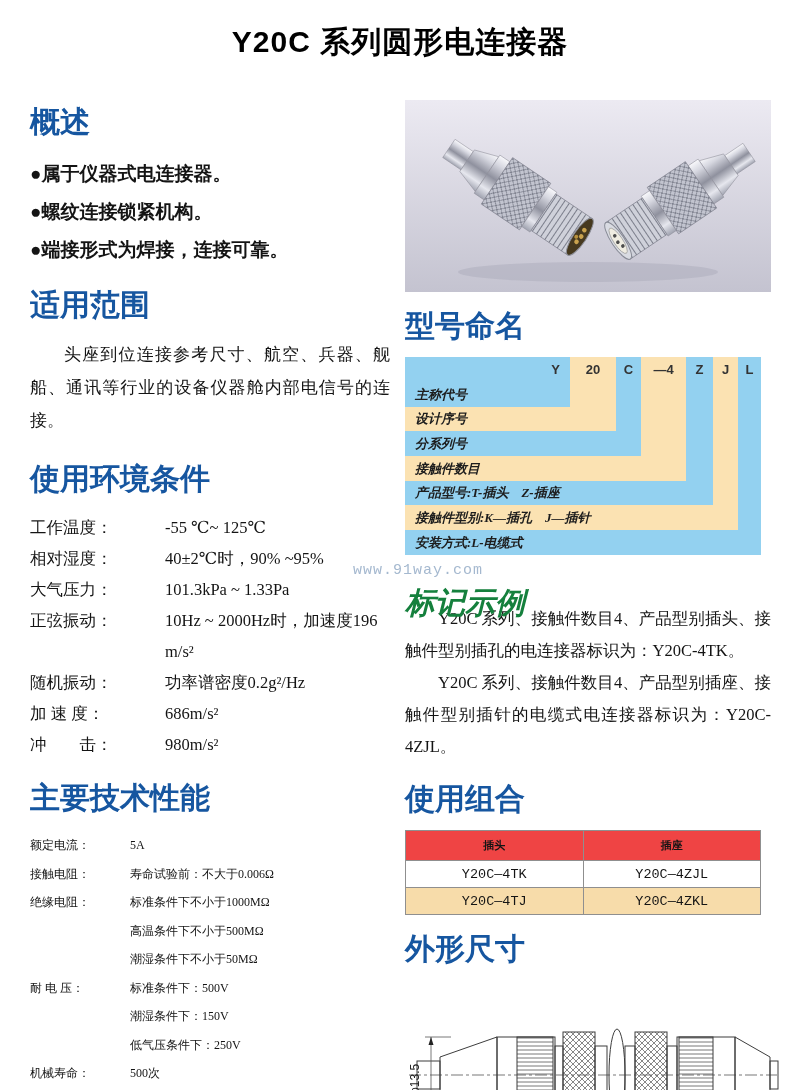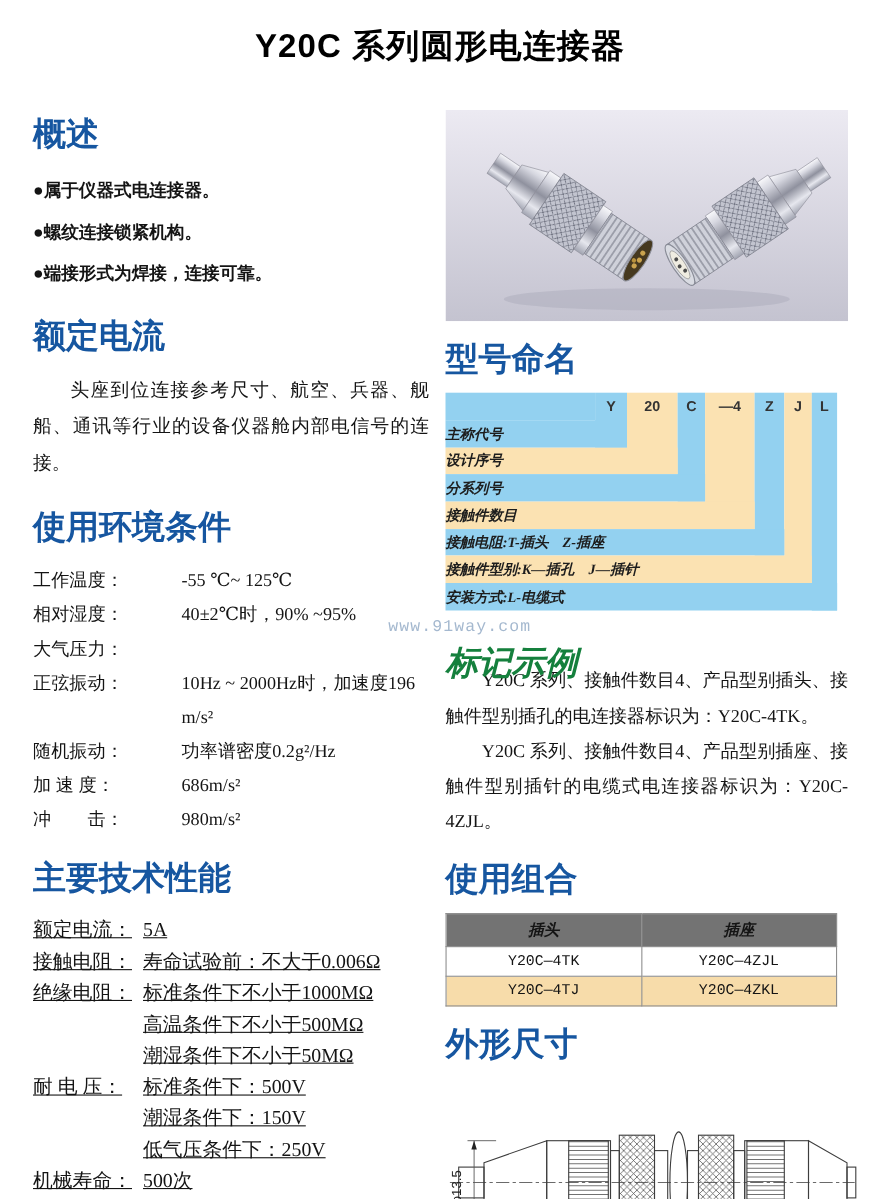--- a/index.html
+++ b/index.html
@@ -7,80 +7,81 @@
        font-family:"Liberation Serif","DejaVu Serif",serif;color:#141414;overflow:hidden;}
   .title{position:absolute;top:22px;left:0;width:800px;text-align:center;
          font-family:"Liberation Sans","DejaVu Sans",sans-serif;
          font-weight:bold;font-size:30px;letter-spacing:1px;color:#000;}
   .col-left{position:absolute;left:30px;top:86px;width:360px;}
   .col-right{position:absolute;left:405px;top:100px;width:366px;}
   h2{font-family:"Liberation Sans","DejaVu Sans",sans-serif;font-weight:bold;
      font-size:30px;color:#1656a0;margin:0;}
   .col-left h2{margin:16px 0 12px 0;}
   .col-right h2{margin:14px 0 10px 0;}
-  .bullets div{font-size:16px;line-height:38px;font-weight:bold;}
+  .bullets div{font-size:19px;line-height:38px;font-weight:bold;}
   .para{font-size:17px;line-height:33px;text-align:justify;text-indent:2em;margin:0;}
   .spec{display:flex;font-size:16.5px;line-height:31px;}
   .spec .lb{flex:0 0 100px;white-space:pre;}
   .spec .vl{flex:1;margin-left:35px;}
-  .spec2{display:flex;font-size:18px;line-height:28.5px;text-decoration:underline;}
+  .spec2{display:flex;font-size:12px;line-height:28.5px;}
   .spec2 .lb{flex:0 0 100px;white-space:pre;}
   .spec2 .vl{flex:1;}
   
   .ndia{position:relative;width:356px;height:198px;margin-top:4px;}
   .ndia div{position:absolute;}
   .nb{background:#93d1f0;}
   .nt{background:#fbe2b2;}
-  .nlabel{display:flex;align-items:center;font-size:13px;
+  .nlabel{display:flex;align-items:center;padding-left:10px;font-size:13px;
           font-weight:bold;font-style:italic;color:#1d1d1d;box-sizing:border-box;}
   .ncode{display:flex;align-items:center;justify-content:center;
          font-family:"Liberation Sans","DejaVu Sans",sans-serif;
          font-weight:bold;font-size:13px;color:#333;background:transparent!important;}
   
   .mark-head{position:relative;margin-top:14px;height:34px;}
   .mark-head h2{color:#15803d;display:inline-block;font-style:italic;}
   .wmark{position:absolute;left:-52px;top:-7px;font-size:15px;letter-spacing:1px;
          color:#9bb1ca;font-family:"Liberation Mono","DejaVu Sans Mono",monospace;opacity:.9;}
   .mpara{font-size:16.5px;line-height:32px;text-align:justify;text-indent:2em;margin:0;}
   
   table.comb{width:356px;border-collapse:collapse;margin-top:2px;}
   table.comb td,table.comb th{border:1px solid #8f8f8f;text-align:center;}
-  table.comb th{background:#737373;height:27px;font-size:14px;font-style:italic;font-weight:bold;}
+  table.comb th{background:#ef4444;height:27px;font-size:11px;font-weight:bold;}
   table.comb td{height:24px;font-size:13.5px;font-family:"Liberation Mono","DejaVu Sans Mono",monospace;}
   tr.tan td{background:#f7dcaa;}
   .svgbox{display:block;}
 </style>
 </head>
 <body>
 
 <div class="title">Y20C 系列圆形电连接器</div>
 
 <div class="col-left">
   <h2>概述</h2>
   <div class="bullets">
     <div>●属于仪器式电连接器。</div>
     <div>●螺纹连接锁紧机构。</div>
     <div>●端接形式为焊接，连接可靠。</div>
   </div>
 
-  <h2>额定电流</h2>
+  <h2>适用范围</h2>
   <p class="para">头座到位连接参考尺寸、航空、兵器、舰船、通讯等行业的设备仪器舱内部电信号的连接。</p>
 
   <h2 style="margin-top:22px;">使用环境条件</h2>
   <div>
     <div class="spec">
         <span class="lb">工作温度：</span>
         <span class="vl">-55 ℃~ 125℃</span>
       </div>
     <div class="spec">
         <span class="lb">相对湿度：</span>
         <span class="vl">40±2℃时，90% ~95%</span>
       </div>
     <div class="spec">
         <span class="lb">大气压力：</span>
+        <span class="vl">101.3kPa ~ 1.33Pa</span>
       </div>
     <div class="spec">
         <span class="lb">正弦振动：</span>
         <span class="vl">10Hz ~ 2000Hz时，加速度196 m/s²</span>
       </div>
     <div class="spec">
         <span class="lb">随机振动：</span>
         <span class="vl">功率谱密度0.2g²/Hz</span>
       </div>
     <div class="spec">
@@ -202,21 +203,21 @@
     <div class="nb" style="left:211px;top:0;width:25px;height:99px;"></div>
     <div class="nt" style="left:236px;top:0;width:45px;height:124px;"></div>
     <div class="nb" style="left:281px;top:0;width:27px;height:148px;"></div>
     <div class="nt" style="left:308px;top:0;width:25px;height:173px;"></div>
     <div class="nb" style="left:333px;top:0;width:23px;height:198px;"></div>
 
     <div class="nb nlabel" style="left:0;top:25px;width:165px;height:25px;">主称代号</div>
     <div class="nt nlabel" style="left:0;top:50px;width:211px;height:24px;">设计序号</div>
     <div class="nb nlabel" style="left:0;top:74px;width:236px;height:25px;">分系列号</div>
     <div class="nt nlabel" style="left:0;top:99px;width:281px;height:25px;">接触件数目</div>
-    <div class="nb nlabel" style="left:0;top:124px;width:308px;height:24px;">接触电阻:T-插头　Z-插座</div>
+    <div class="nb nlabel" style="left:0;top:124px;width:308px;height:24px;">产品型号:T-插头　Z-插座</div>
     <div class="nt nlabel" style="left:0;top:148px;width:333px;height:25px;">接触件型别:K—插孔　J—插针</div>
     <div class="nb nlabel" style="left:0;top:173px;width:356px;height:25px;font-family:Liberation Serif, serif;">安装方式:L-电缆式</div>
 
     <div class="ncode" style="left:136px;top:0;width:29px;height:25px;">Y</div>
     <div class="ncode" style="left:165px;top:0;width:46px;height:25px;">20</div>
     <div class="ncode" style="left:211px;top:0;width:25px;height:25px;">C</div>
     <div class="ncode" style="left:236px;top:0;width:45px;height:25px;">—4</div>
     <div class="ncode" style="left:281px;top:0;width:27px;height:25px;">Z</div>
     <div class="ncode" style="left:308px;top:0;width:25px;height:25px;">J</div>
     <div class="ncode" style="left:333px;top:0;width:23px;height:25px;">L</div>

